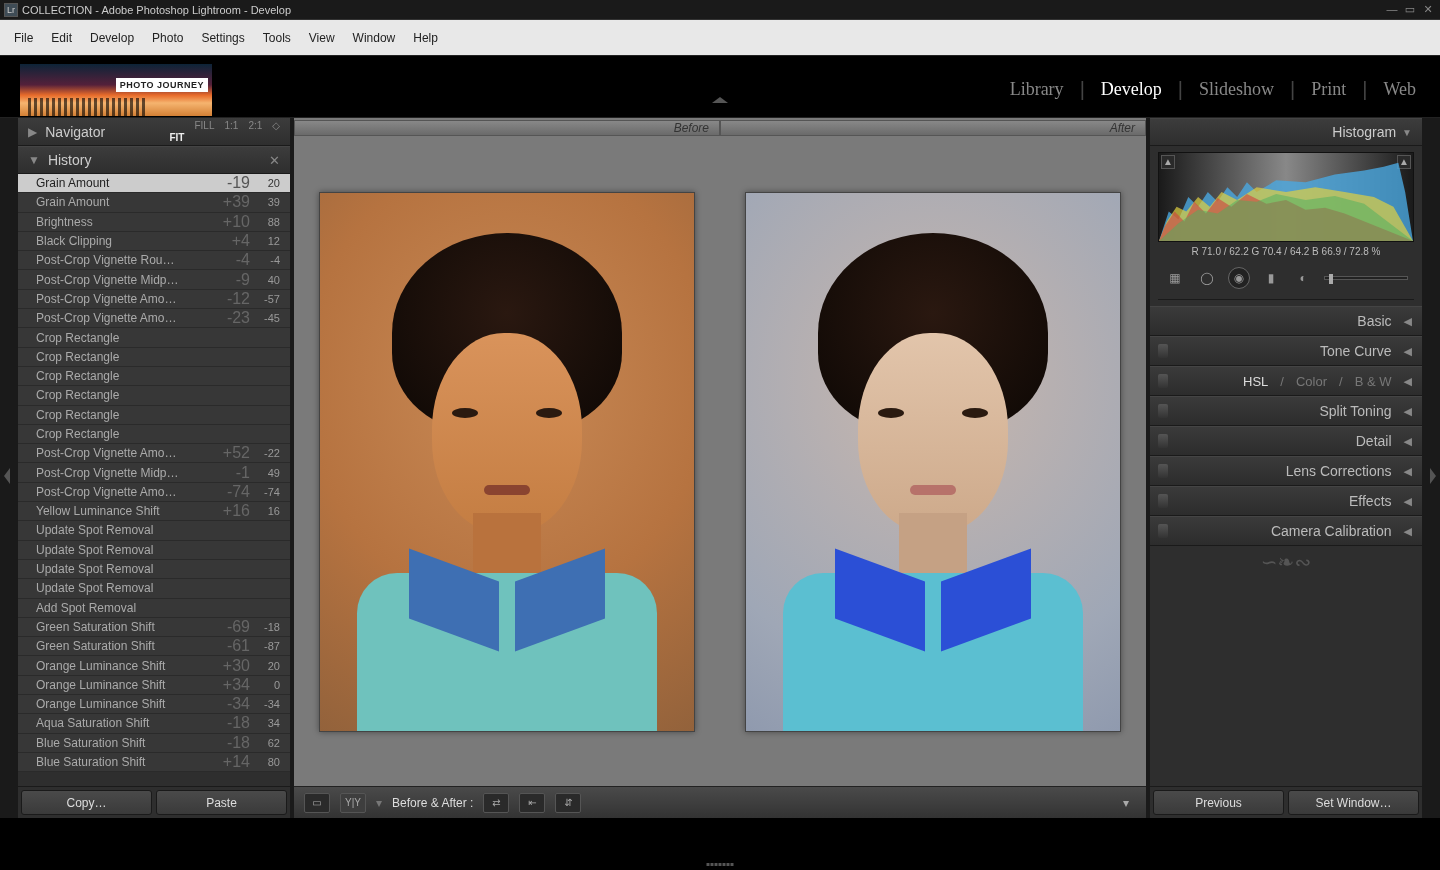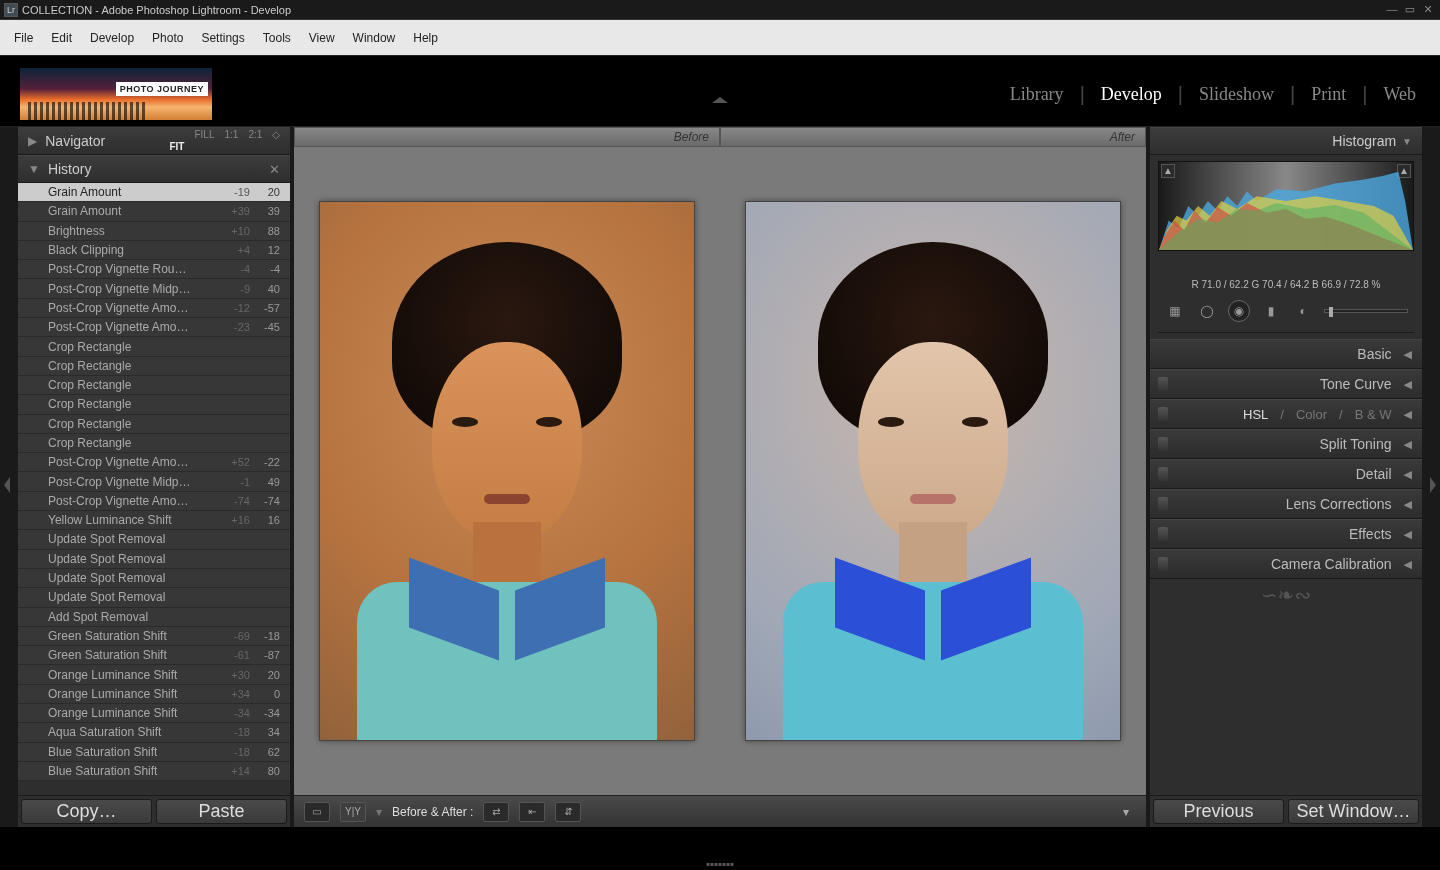--- a/index.html
+++ b/index.html
@@ -9,21 +9,21 @@
 .titlebar { height:20px; background:#1a1a1a; display:flex; align-items:center; padding:0 4px; color:#ccc; font-size:11px; border-bottom:1px solid #333; }
 .titlebar .lr-icon { width:14px; height:14px; background:#3f4c56; display:inline-flex; align-items:center; justify-content:center; font-size:9px; color:#ccc; margin-right:4px; border:1px solid #555;}
 .titlebar .winbtns { margin-left:auto; display:flex; gap:2px; }
 .titlebar .winbtns span { width:16px; text-align:center; color:#888; }
 
 
 .menubar { height:35px; background:#e8e8e8; display:flex; align-items:center; padding:0 6px; color:#222; font-size:12px; gap:2px;}
 .menubar span { padding:2px 8px; }
 
 
-.topsection { height:72px; background:#000; display:flex; align-items:center; padding:6px 20px 0 20px; position:relative; border-top:1px solid #222; border-bottom:1px solid #222;}
+.topsection { height:63px; background:#000; display:flex; align-items:center; padding:6px 20px 0 20px; position:relative; border-top:1px solid #222; border-bottom:1px solid #222;}
 .logo { width:192px; height:52px; display:flex; flex-direction:column; }
 .logo-strip { flex:1; background:linear-gradient(to bottom,#0d2438 0%,#54203a 40%,#e86b2a 60%,#f5b46f 75%,#d48035 100%); position:relative; }
 .logo-strip::after{ content:""; position:absolute; bottom:0; left:8px; width:120px; height:18px; background:repeating-linear-gradient(90deg,rgba(0,0,0,.6) 0 3px,transparent 3px 6px);}
 .logo-badge { position:absolute; right:4px; top:14px; background:#fff; color:#222; font-size:9px; font-weight:bold; padding:2px 4px; letter-spacing:.5px;}
 .modules { margin-left:auto; display:flex; gap:4px; align-items:center; font-size:18px; color:#888; font-family:"Segoe UI", "Myriad Pro", sans-serif;}
 .modules .mod { padding:0 4px;font-family:Liberation Serif, serif; }
 .modules .mod.active { color:#fff; font-weight:500;}
 .modules .sep { color:#444; padding:0 8px; font-size:20px;}
 
 
@@ -49,31 +49,31 @@
 .nav-hdr { display:flex; align-items:center; height:28px; padding:0 10px; background:linear-gradient(#3c3c3c,#2e2e2e); border-bottom:1px solid #1a1a1a;}
 .nav-hdr .tri{ margin-right:8px; color:#888; font-size:12px;}
 .nav-hdr .label { flex:1; color:#ccc; font-size:14px;}
 .nav-hdr .zoom { display:flex; gap:10px; font-size:10px; color:#888;}
 .nav-hdr .zoom .fit{ color:#eee; font-weight:bold;margin-top:12px;}
 
 
 .history { flex:1; overflow:hidden; font-size:12px; }
 .history-row { height:19.3px; display:flex; align-items:center; padding:0 10px 0 18px; color:#aaa; background:#373737; border-bottom:1px solid #2a2a2a;}
 .history-row.selected { background:#ccc; color:#222;}
-.history-row .hname { flex:1; white-space:nowrap; overflow:hidden; text-overflow:ellipsis;margin-left:12px;}
-.history-row .v1 { width:30px; text-align:right; font-size:11px; color:#666;}
+.history-row .hname { flex:1; white-space:nowrap; overflow:hidden; text-overflow:ellipsis;}
+.history-row .v1 { width:30px; text-align:right; font-size:16px; color:#666;}
 .history-row .v2 { width:30px; text-align:right; font-size:11px; color:#999;}
 .history-row.selected .v1{color:#555;} .history-row.selected .v2{color:#333;} 
 
 
 .leftbottom { height:32px; display:flex; gap:4px; padding:3px; background:#2e2e2e; border-top:1px solid #1a1a1a;}
-.btn { flex:1; background:linear-gradient(#4a4a4a,#3a3a3a); border:1px solid #1a1a1a; border-radius:3px; color:#ddd; font-size:18px; display:flex; align-items:center; justify-content:center;}
-
-
-.viewheader { height:20px; display:flex; background:#7a7a7a;}
+.btn { flex:1; background:linear-gradient(#4a4a4a,#3a3a3a); border:1px solid #1a1a1a; border-radius:3px; color:#ddd; font-size:12px; display:flex; align-items:center; justify-content:center;}
+
+
+.viewheader { height:20px; display:flex; background:#7a7a7a;align-items:center;}
 .viewheader .half { flex:1; display:flex; align-items:center; justify-content:flex-end; padding:0 10px; background:linear-gradient(#888,#6a6a6a); border:1px solid #555; color:#333; font-style:italic; font-size:12px;}
 .viewcontent { flex:1; display:flex; }
 .viewhalf { flex:1; display:flex; align-items:center; justify-content:center; background:#7a7a7a; }
 .photo { width:376px; height:540px; border:1px solid #444; box-shadow:0 0 6px rgba(0,0,0,.4); position:relative; overflow:hidden;}
 .photo.before { background:radial-gradient(ellipse 180% 140% at 50% 35%,#c98a56 0%,#b67340 30%,#8a5e3a 60%,#6b4c34 100%);}
 .photo.after { background:radial-gradient(ellipse 180% 140% at 50% 35%,#c9b7ad 0%,#9fa7b6 40%,#7e8ba5 70%,#5e6d8a 100%);}
 
 .head { position:absolute; top:40px; left:50%; transform:translateX(-50%); width:250px; height:470px;}
 .hair { position:absolute; top:0; left:50%; transform:translateX(-50%); width:230px; height:200px; background:radial-gradient(circle at 50% 40%,#2a1810,#0c0704); border-radius:50% 50% 40% 40%;}
 .face { position:absolute; top:100px; left:50%; transform:translateX(-50%); width:150px; height:200px; border-radius:48% 48% 46% 46%;}
@@ -97,21 +97,21 @@
 .tlabel{ color:#ddd; font-size:12px;}
 .centerbottom .spacer{flex:1;}
 .centerbottom .drop{ width:20px; text-align:center; color:#aaa;}
 
 
 .histopanel { padding:6px 8px; }
 .histcanvas { width:100%; height:90px; background:linear-gradient(90deg,#1a1a1a,#888,#1a1a1a); position:relative; border:1px solid #111;}
 .histcanvas .clip { position:absolute; top:2px; width:14px; height:14px; background:#2a2a2a; border:1px solid #555; color:#aaa; font-size:10px; text-align:center; line-height:12px;}
 .histcanvas .clip.l{left:2px;} .histcanvas .clip.r{right:2px;}
 .histcanvas svg{position:absolute;inset:0;}
-.rgbline{ font-size:10px; color:#bbb; text-align:center; padding:4px 0;margin-top:24px;}
+.rgbline{ font-size:10px; color:#bbb; text-align:center; padding:4px 0;}
 .toolstrip { display:flex; align-items:center; gap:10px; padding:6px 6px 10px; border-bottom:1px solid #1a1a1a;}
 .toolstrip .tool{ width:22px; height:22px; border:1px solid transparent; display:flex; align-items:center; justify-content:center; color:#999;}
 .toolstrip .tool.active{ border-color:#666; background:#222; border-radius:50%;}
 .toolstrip .slider{ flex:1; height:4px; background:#222; border:1px solid #555; position:relative;}
 .toolstrip .slider::after{content:"";position:absolute;left:4px;top:-3px;width:4px;height:10px;background:#aaa;}
 
 .rpanel-section { height:30px; background:linear-gradient(#3a3a3a,#2c2c2c); border-top:1px solid #444; border-bottom:1px solid #1a1a1a; display:flex; align-items:center; justify-content:flex-end; padding:0 10px; color:#bbb; font-size:14px; gap:12px; position:relative;}
 .rpanel-section .tri-l{ font-size:11px; color:#888;}
 .rpanel-section .switch{ position:absolute; left:8px; width:10px; height:14px; background:linear-gradient(#555,#333); border-radius:2px;}
 .rpanel-section .hsl-sub{ font-size:13px; color:#777;}

